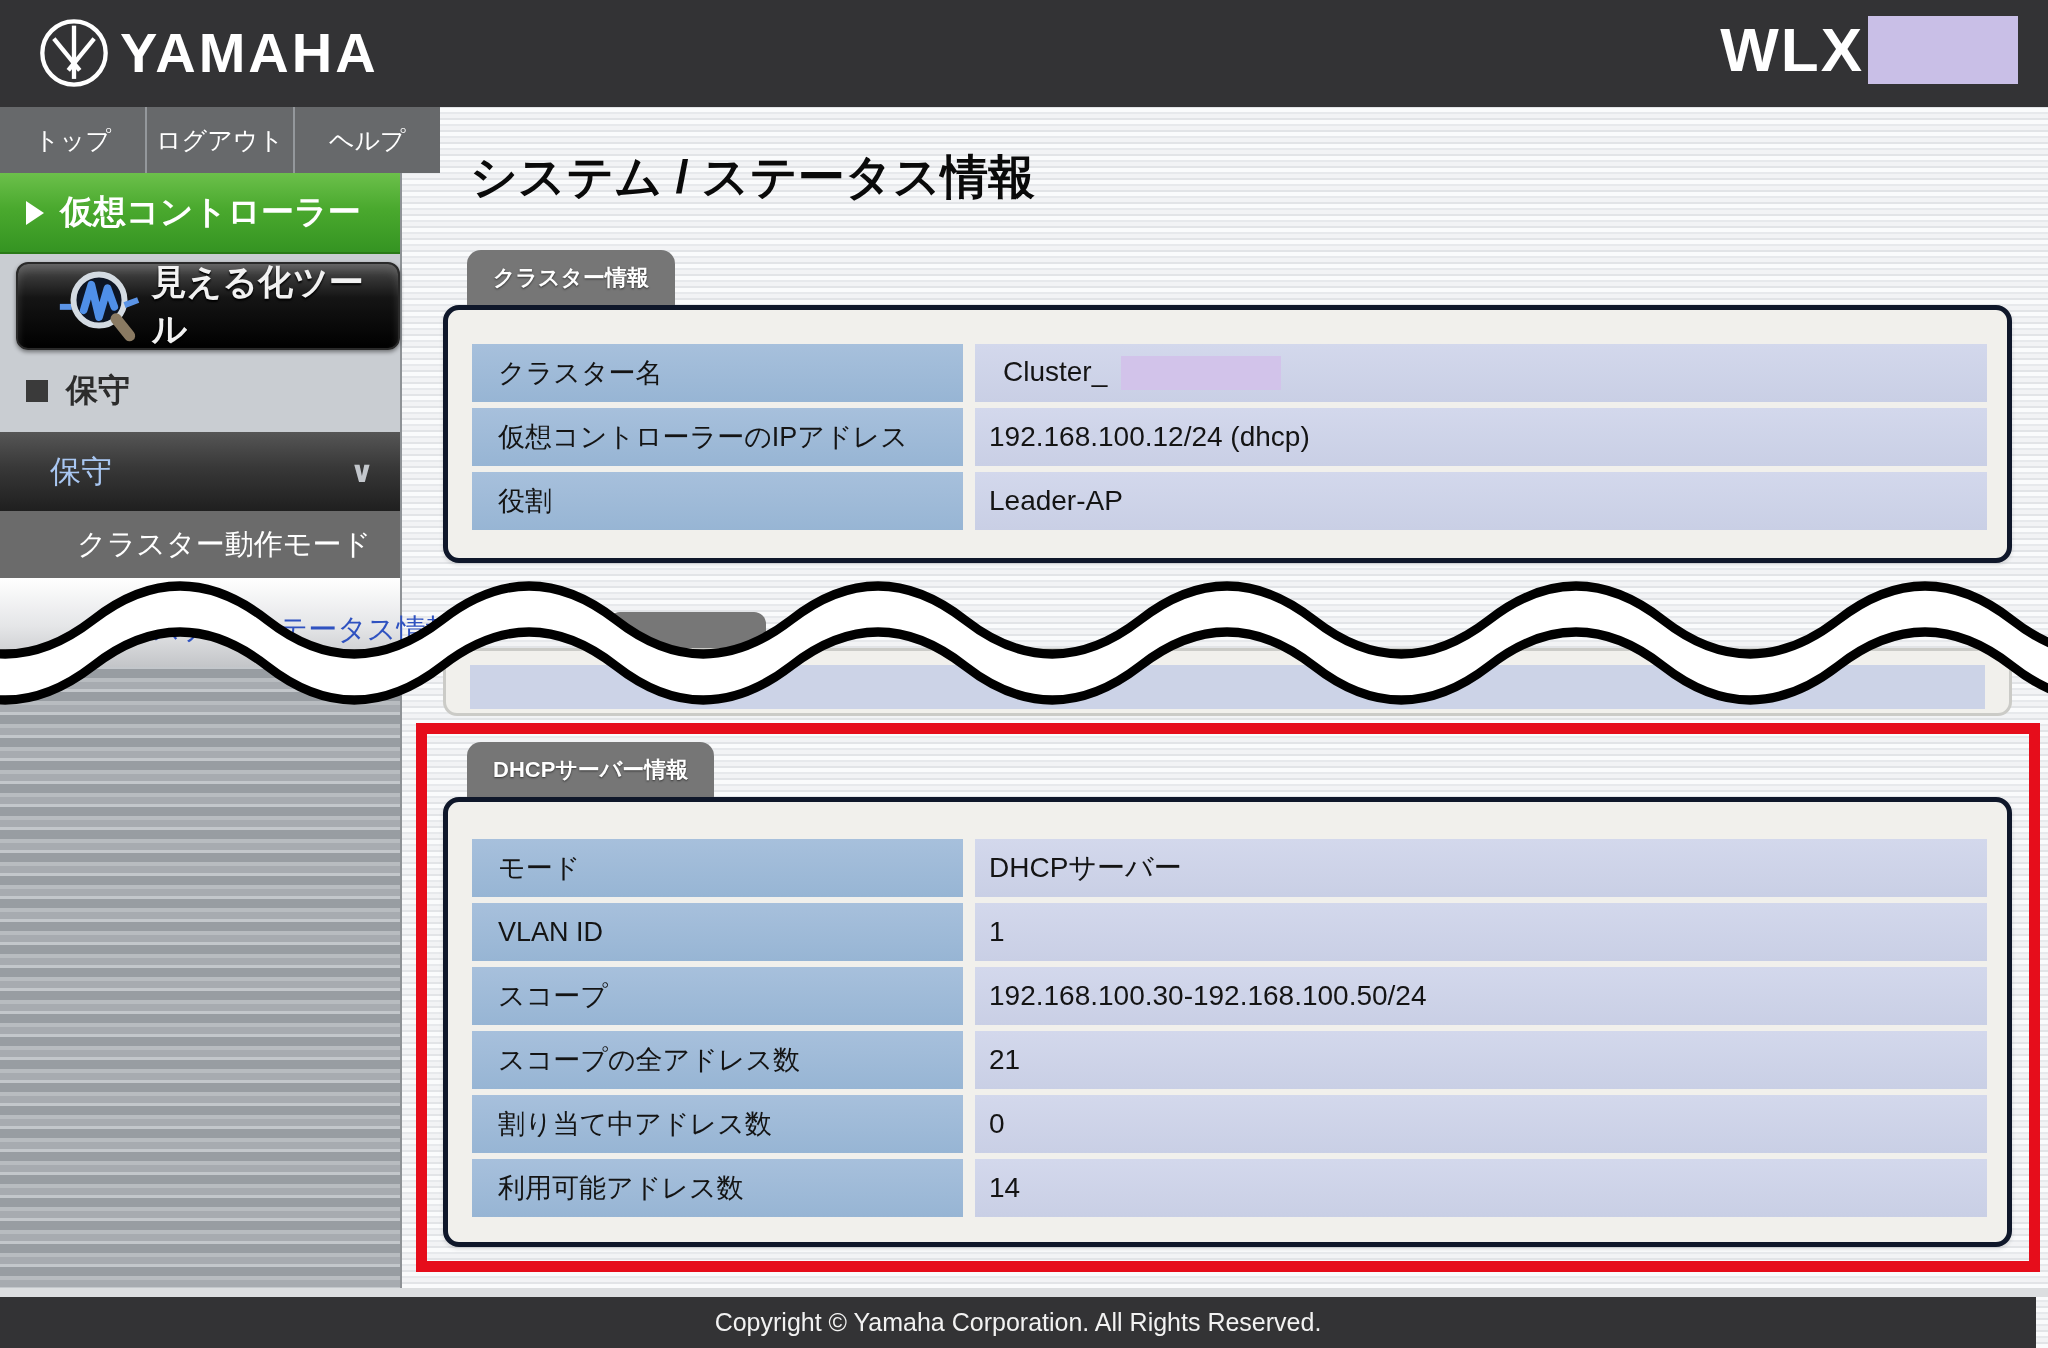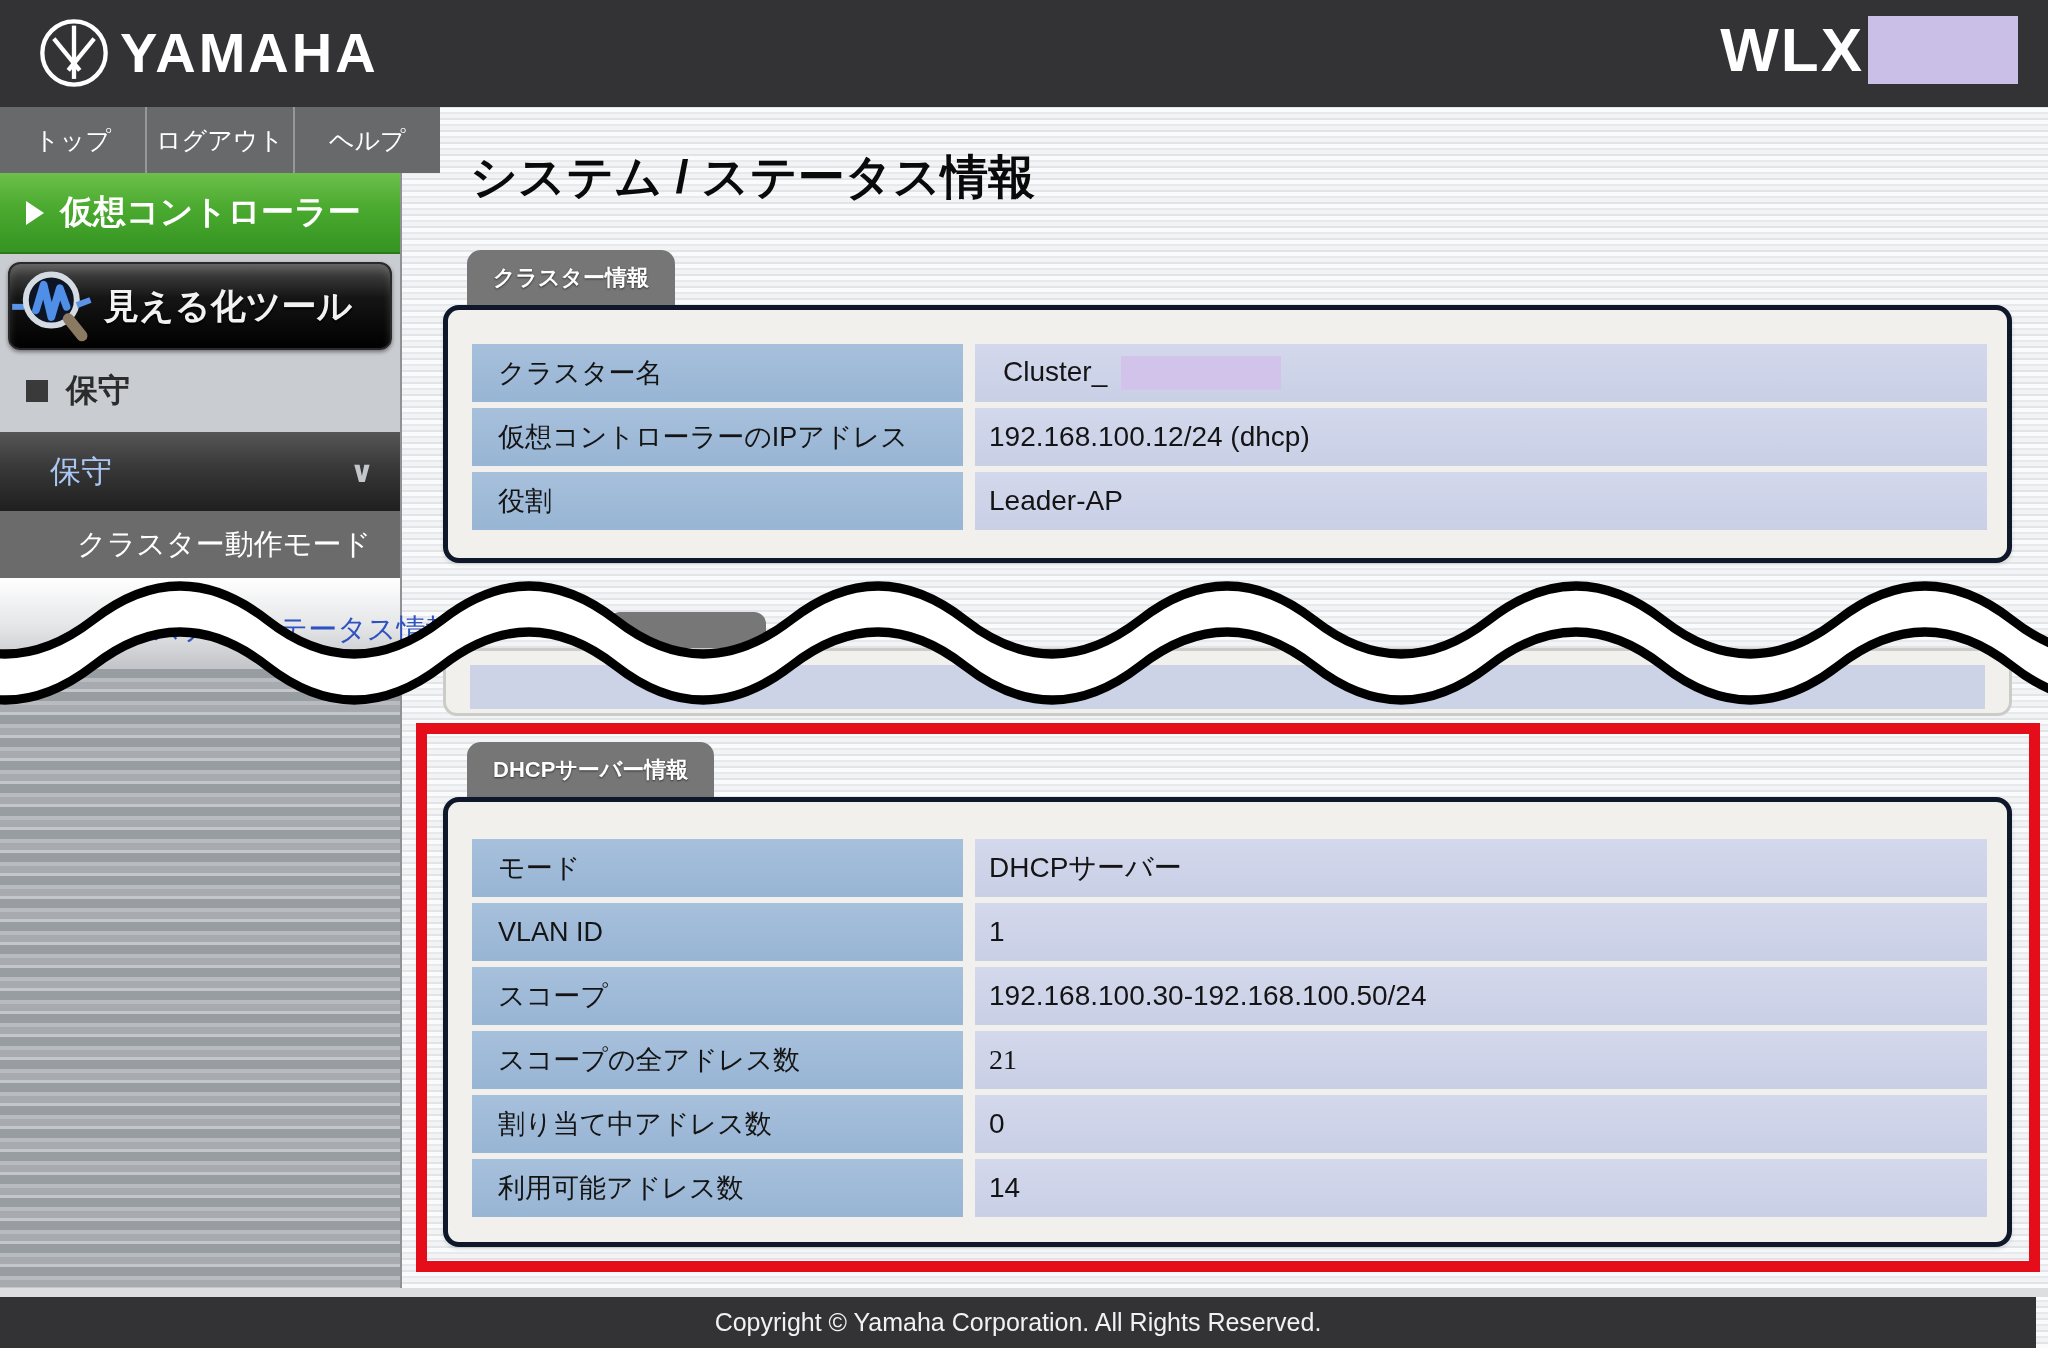--- a/index.html
+++ b/index.html
@@ -30,24 +30,24 @@
   .menu-item{flex:1;display:flex;align-items:center;justify-content:center;
     color:#fff;font-size:25px;cursor:pointer;}
   .menu-item + .menu-item{border-left:2px solid #94989c;}
   .vc-btn{left:0;top:66px;width:400px;height:81px;
     background:linear-gradient(180deg,#6cc04b 0%,#4aa92e 45%,#359422 100%);
     display:flex;align-items:center;color:#fff;font-size:33px;font-weight:bold;
     cursor:pointer;border-bottom:2px solid #2a7a18;box-sizing:border-box;}
   .vc-tri{width:0;height:0;border-left:18px solid #fff;border-top:12px solid transparent;
     border-bottom:12px solid transparent;margin:0 16px 0 26px;}
   .tool-area{left:0;top:147px;width:400px;height:178px;background:#c9cdd2;}
-  .tool-btn{left:8px;top:8px;width:384px;height:88px;border-radius:12px;cursor:pointer;
+  .tool-btn{left:16px;top:8px;width:384px;height:88px;border-radius:12px;cursor:pointer;
     background:linear-gradient(180deg,#4c4c4c 0%,#151515 40%,#000 100%);
     border:2px solid #2a2a2a;box-shadow:inset 0 6px 8px rgba(255,255,255,.15),0 2px 4px rgba(0,0,0,.45);
-    display:flex;align-items:center;box-sizing:border-box;}
+    display:flex;align-items:center;box-sizing:border-box;padding-left:40px;}
   .tool-label{color:#f2f2f2;font-size:35px;font-weight:bold;margin-left:8px;
     text-shadow:0 2px 2px #000;}
   .hoshu-head{left:0;top:243px;width:400px;height:82px;display:flex;align-items:center;
     color:#2c2c2c;font-size:32px;font-weight:bold;}
   .hoshu-sq{width:22px;height:22px;background:#3a3a3a;margin:0 18px 0 26px;}
   .acc-head{left:0;top:325px;width:400px;height:79px;cursor:pointer;
     background:linear-gradient(180deg,#565656 0%,#383838 45%,#1f1f1f 100%);
     display:flex;align-items:center;color:#a9c7f2;font-size:31px;}
   .acc-head .lbl{margin-left:50px;}
   .chev{position:absolute;right:26px;top:22px;color:#c3c7cc;font-size:30px;font-weight:bold;}
@@ -213,21 +213,21 @@
       </div>
   </div>
   <div class="row" style="top:165px;">
     <div class="cell-label">
       <span>スコープ</span>
       </div>
     <div class="cell-value">
       <span>192.168.100.30-192.168.100.50/24</span>
       </div>
   </div>
-  <div class="row" style="top:229px;font-family:Liberation Serif, serif;">
+  <div class="row" style="top:229px;">
     <div class="cell-label">
       <span>スコープの全アドレス数</span>
       </div>
     <div class="cell-value">
       <span>21</span>
       </div>
   </div>
   <div class="row" style="top:293px;">
     <div class="cell-label">
       <span>割り当て中アドレス数</span>

